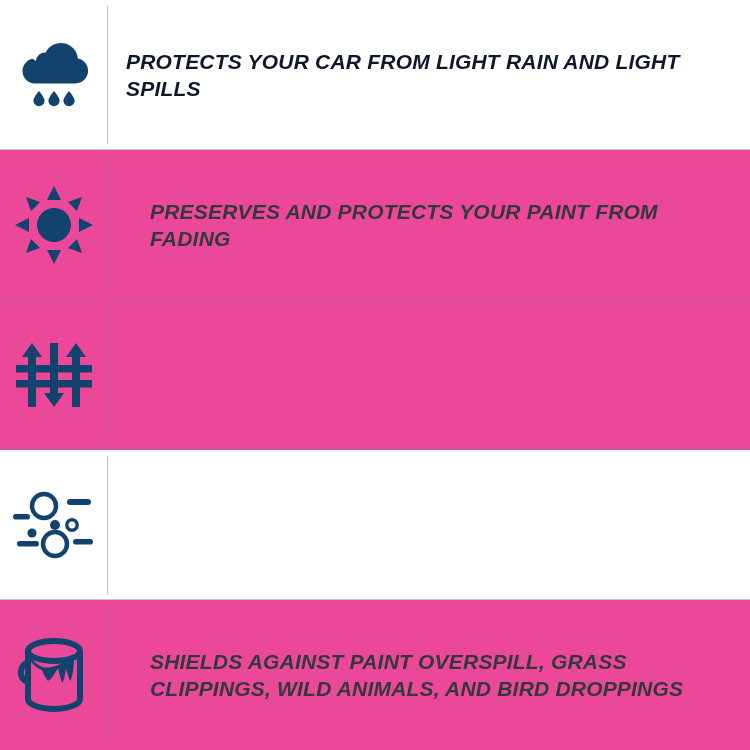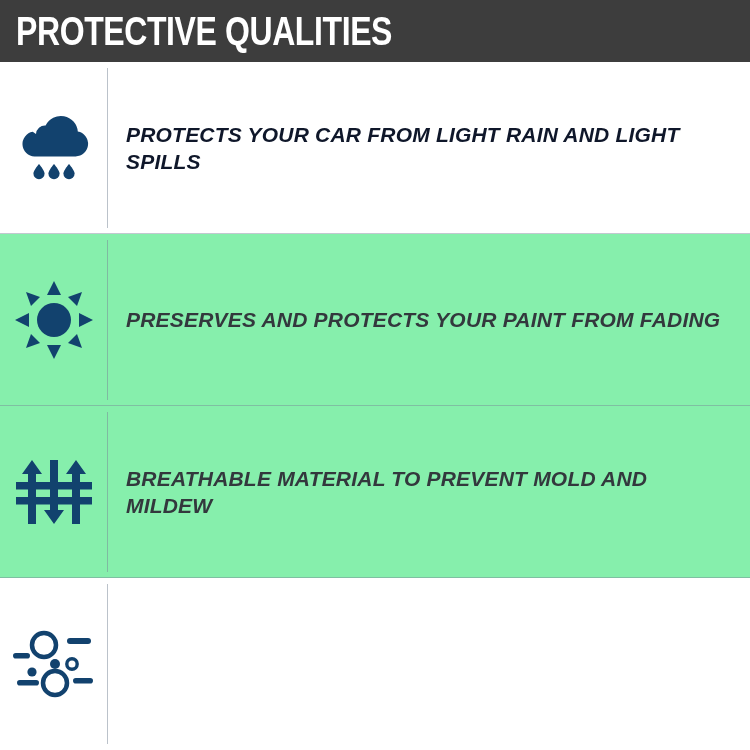--- a/index.html
+++ b/index.html
@@ -38,21 +38,21 @@
   
   .rows{flex:1 1 auto;display:flex;flex-direction:column;}
   .row{
     flex:1 1 0;
     display:flex;
     align-items:stretch;
     position:relative;
     min-height:0;
   }
   .row.light{background:#ffffff;}
-  .row.tint{background:#86efac;}
+  .row.tint{background:#ec4899;gap:24px;}
   .row::after{
     content:"";
     position:absolute;left:0;right:0;bottom:0;
     height:1px;background:rgba(120,133,150,0.45);
   }
   .row:last-child::after{display:none;}
 
   .icon-cell{
     width:108px;flex:0 0 108px;
     display:flex;align-items:center;justify-content:center;
@@ -81,23 +81,20 @@
     font-family:"Liberation Sans","DejaVu Sans",sans-serif;
   }
   .text-blue .row-text{color:#0f172a;}
   .text-dark .row-text{color:#33383d;}
 </style>
 </head>
 <body>
 
 <div class="infographic">
 
-  <div class="header">
-    <div class="header-title">PROTECTIVE QUALITIES</div>
-  </div>
 
   <div class="rows">
 
     <div class="row light text-blue">
       <div class="icon-cell">
         <svg width="76" height="76" viewBox="0 0 76 76">
           <g fill="#12426e">
             <path d="M20 24 a9 9 0 0 1 9.6 -8.6 a17 17 0 0 1 32.2 6.2 a12.5 12.5 0 0 1 -2.2 24.8 H18.5 a12.4 12.4 0 0 1 -1.8 -24.6 z"></path>
             <path d="M23 54 c0 0 -5.6 6.4 -5.6 9.6 a5.6 5.6 0 0 0 11.2 0 C28.6 60.4 23 54 23 54 z"></path>
             <path d="M38 54 c0 0 -5.6 6.4 -5.6 9.6 a5.6 5.6 0 0 0 11.2 0 C43.6 60.4 38 54 38 54 z"></path>
@@ -141,23 +138,20 @@
 
             <path d="M40 72 L30 58 H36 V8 H44 V58 H50 z"></path>
 
             <path d="M62 8 L72 22 H66 V72 H58 V22 H52 z"></path>
 
             <rect x="2" y="30" width="76" height="7.5"></rect>
             <rect x="2" y="45" width="76" height="7.5"></rect>
           </g>
         </svg>
       </div>
-      <div class="text-cell">
-        <div class="row-text">BREATHABLE MATERIAL TO PREVENT MOLD AND MILDEW</div>
-      </div>
     </div>
 
     <div class="row light text-blue">
       <div class="icon-cell">
         <svg width="86" height="72" viewBox="0 0 86 72">
           <g fill="none" stroke="#12426e" stroke-width="4.5">
             <circle cx="33" cy="17" r="12"></circle>
             <circle cx="44" cy="55" r="12"></circle>
             <circle cx="61" cy="36" r="5.2" stroke-width="3.4"></circle>
           </g>
@@ -166,15 +160,33 @@
             <circle cx="21" cy="44" r="4.6"></circle>
             <rect x="2" y="25" width="17" height="5.6" rx="2.8"></rect>
             <rect x="56" y="10" width="24" height="6" rx="3"></rect>
             <rect x="6" y="52" width="22" height="5.6" rx="2.8"></rect>
             <rect x="62" y="50" width="20" height="5.6" rx="2.8"></rect>
           </g>
         </svg>
       </div>
     </div>
 
+    <div class="row tint text-dark">
+      <div class="icon-cell">
+        <svg width="80" height="80" viewBox="0 0 80 80">
+          <g fill="none" stroke="#12426e" stroke-width="6">
+
+            <path d="M16 26 C4 30 4 44 14 47"></path>
+
+            <path d="M14 16 V64 a26 10 0 0 0 52 0 V16"></path>
+            <ellipse cx="40" cy="16" rx="26" ry="10"></ellipse>
+          </g>
+
+          <path d="M16 21 C22 31 30 34 38 32 C46 30 52 26 58 20 L60 24 C60 34 58 44 56 46 C54 40 53 36 52 34 C51 40 50 46 48 48 C46 42 45 36 44 33 C41 38 38 44 34 46 C31 42 29 38 28 35 C24 34 19 30 16 25 z" fill="#12426e"></path>
+        </svg>
+      </div>
+      <div class="text-cell">
+        <div class="row-text">SHIELDS AGAINST PAINT OVERSPILL, GRASS CLIPPINGS, WILD ANIMALS, AND BIRD DROPPINGS</div>
+      </div>
+    </div>
 
   </div>
 </div>
 
 </body></html>

